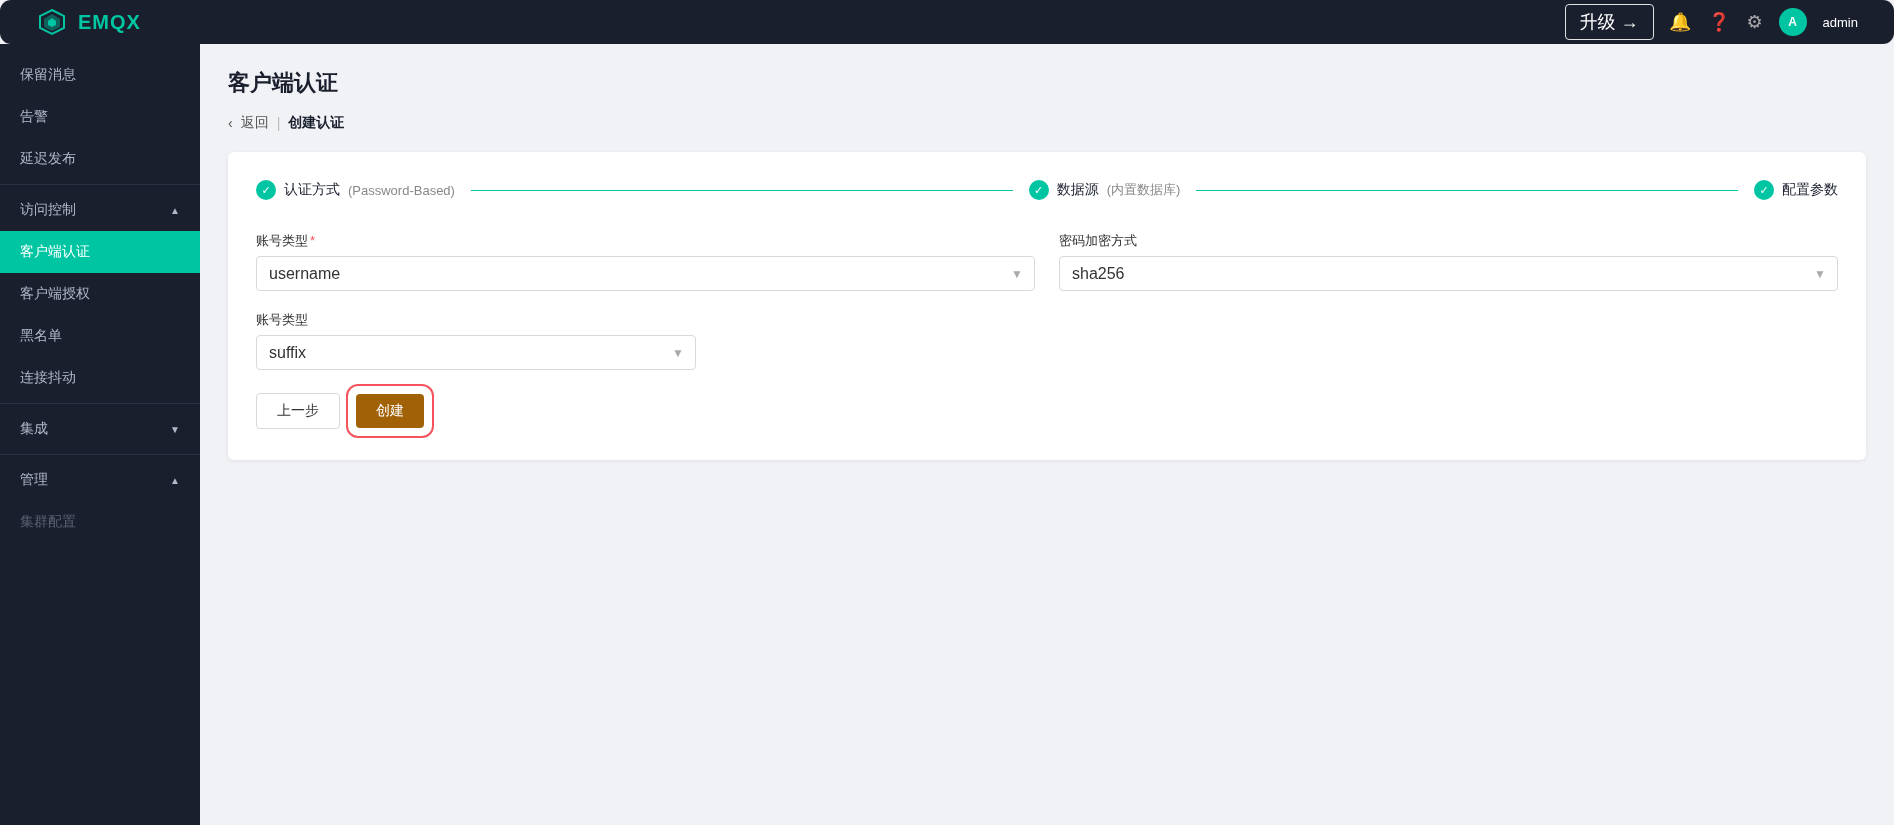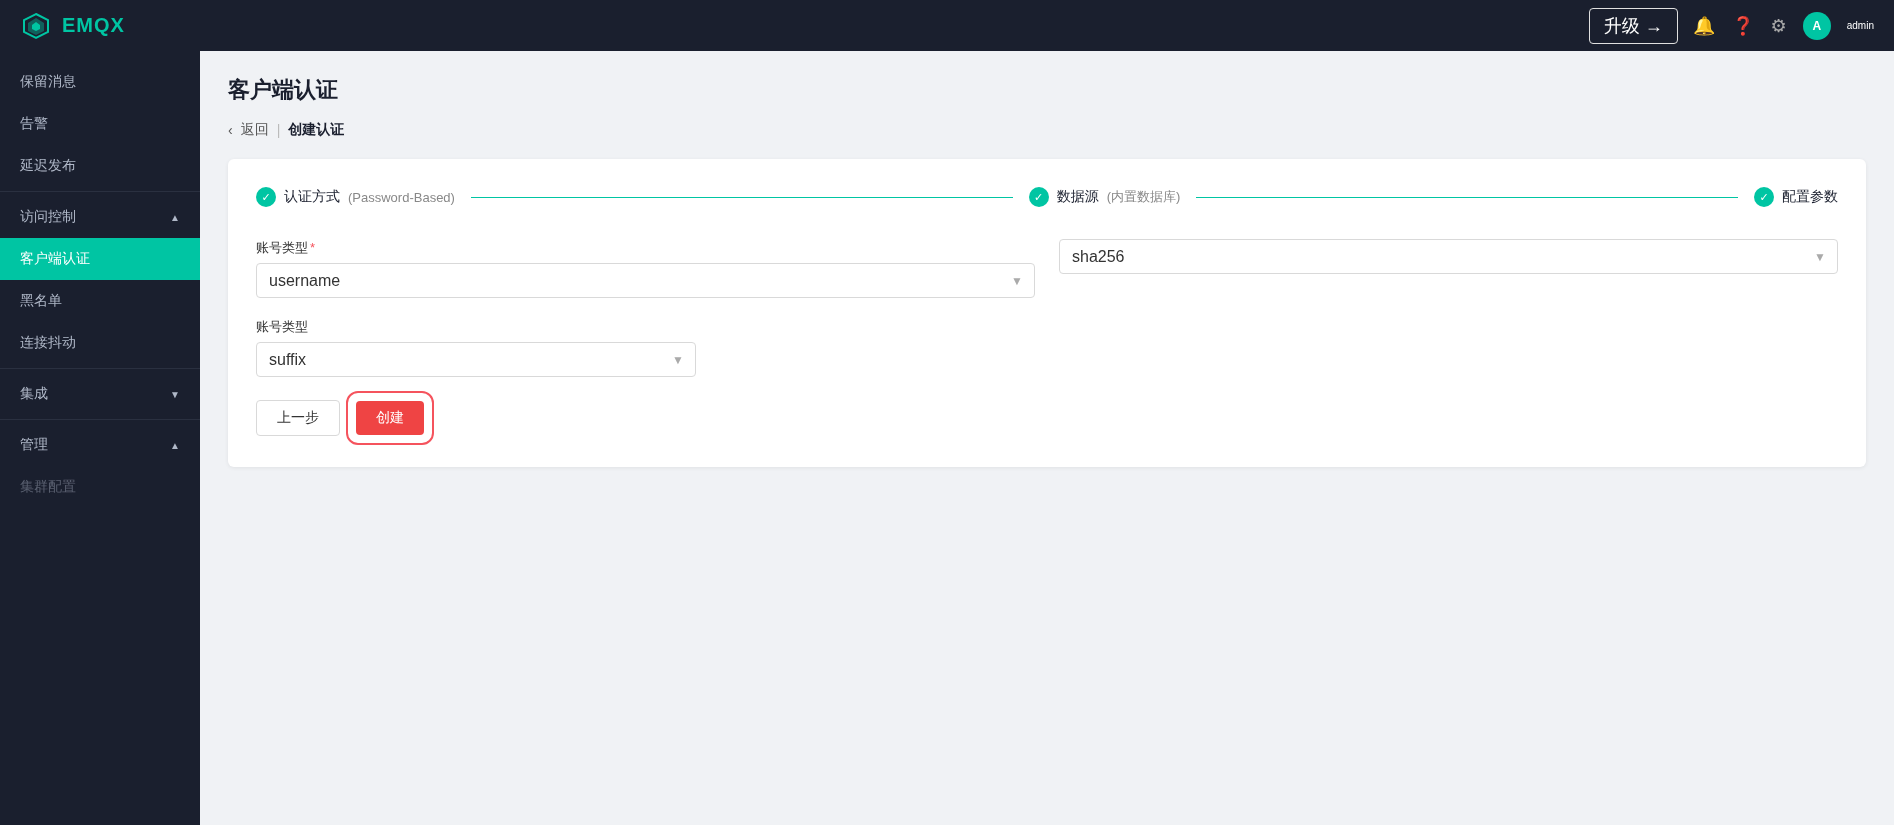--- a/index.html
+++ b/index.html
@@ -1,26 +1,27 @@
 <!DOCTYPE html>
 <html><head>
   <meta charset="utf-8">
   <style>
     * { box-sizing: border-box; margin: 0; padding: 0; }
     body { font-family: -apple-system, BlinkMacSystemFont, 'Segoe UI', sans-serif; background: #f0f2f5; display: flex; flex-direction: column; height: 825px; overflow: hidden; }
 
     
     .header {
       background: #1a1f2e;
-      height: 51px;
+      height: 44px;
       display: flex;
       align-items: center;
       justify-content: space-between;
-      padding: 0 20px;
+      padding: 0 36px;
       flex-shrink: 0;
+      border-radius: 11px;
     }
     .header-logo {
       display: flex;
       align-items: center;
       gap: 10px;
     }
     .logo-icon {
       width: 32px;
       height: 32px;
     }
@@ -59,21 +60,21 @@
       background: #00c5a3;
       color: #fff;
       display: flex;
       align-items: center;
       justify-content: center;
       font-size: 12px;
       font-weight: 600;
     }
     .admin-text {
       color: #fff;
-      font-size: 10px;
+      font-size: 13px;
     }
 
     
     .main-layout {
       display: flex;
       flex: 1;
       overflow: hidden;
     }
 
     
@@ -242,21 +243,21 @@
     .btn-prev {
       background: transparent;
       border: 1px solid #d9d9d9;
       color: #333;
       padding: 8px 20px;
       border-radius: 4px;
       font-size: 14px;
       cursor: pointer;
     }
     .btn-create {
-      background: #ef4444;
+      background: #a16207;
       border: none;
       color: #fff;
       padding: 8px 20px;
       border-radius: 4px;
       font-size: 14px;
       cursor: pointer;
       font-weight: 500;
     }
     .btn-create-highlight {
       outline: 2.5px solid #f5535d;
@@ -301,20 +302,23 @@
     </div>
     <hr class="sidebar-divider">
     <div class="sidebar-section-header">
       <span>访问控制</span>
       <span class="chevron">▲</span>
     </div>
     <div class="sidebar-item active">
       <span>客户端认证</span>
     </div>
     <div class="sidebar-item">
+      <span>客户端授权</span>
+    </div>
+    <div class="sidebar-item">
       <span>黑名单</span>
     </div>
     <div class="sidebar-item">
       <span>连接抖动</span>
     </div>
     <hr class="sidebar-divider">
     <div class="sidebar-section-header">
       <span>集成</span>
       <span class="chevron">▼</span>
     </div>
@@ -366,20 +370,21 @@
           </label>
           <div class="select-wrapper">
             <select>
               <option value="username" selected="">username</option>
               <option value="clientid">clientid</option>
             </select>
             <span class="select-arrow">▼</span>
           </div>
         </div>
         <div class="form-group">
+          <label class="form-label">密码加密方式</label>
           <div class="select-wrapper">
             <select>
               <option value="sha256" selected="">sha256</option>
               <option value="md5">md5</option>
               <option value="sha512">sha512</option>
               <option value="bcrypt">bcrypt</option>
             </select>
             <span class="select-arrow">▼</span>
           </div>
         </div>

